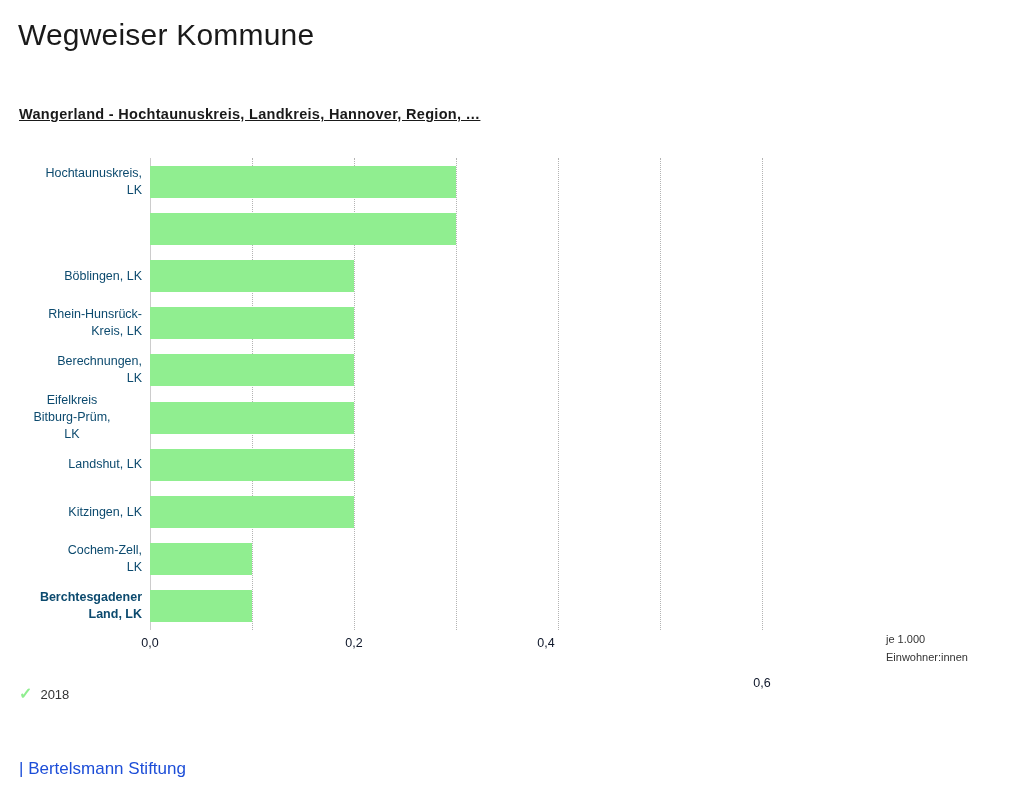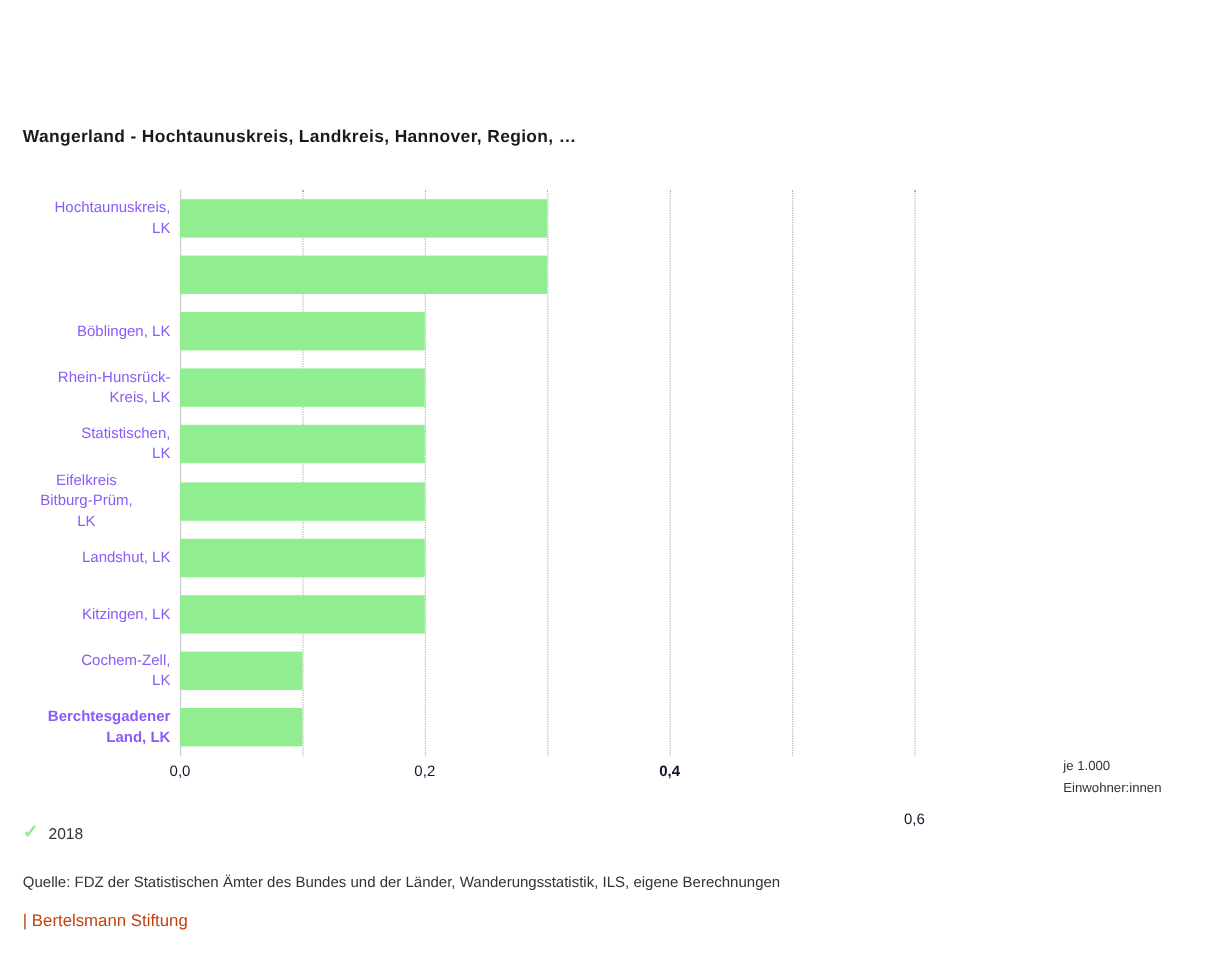--- a/index.html
+++ b/index.html
@@ -42,20 +42,21 @@
   }
   .caption {
     position: absolute;
     left: 19px;
     top: 106px;
     font-size: 14.5px;
     font-weight: 700;
     letter-spacing: 0.3px;
     color: #1a1a1a;
     white-space: nowrap;
+    text-decoration: underline;
   }
 
   
   .plot {
     position: absolute;
     left: 150px;
     top: 158px;
     width: 714px;
     height: 472px;
   }
@@ -74,21 +75,21 @@
     background: #90ee90;
     height: 32px;
   }
   .cat-label {
     position: absolute;
     right: 0;
     width: 140px;
     text-align: right;
     font-size: 12.5px;
     line-height: 17px;
-    color: #8b5cf6;
+    color: #0c4a6e;
   }
   .labels {
     position: absolute;
     left: 0px;
     top: 158px;
     width: 142px;
     height: 472px;
   }
   .tick {
     position: absolute;
@@ -130,47 +131,48 @@
     left: 19px;
     top: 728px;
     font-size: 12.5px;
     color: #333333;
     white-space: nowrap;
   }
   .org {
     position: absolute;
     left: 19px;
     top: 759px;
-    font-size: 14px;
-    color: #c2410c;
+    font-size: 17px;
+    color: #1d4ed8;
     white-space: nowrap;
     text-align: right;
   }
 </style>
 </head>
 <body>
 
 <div class="page">
 
+  <div class="title">Wegweiser Kommune</div>
   <div class="caption">Wangerland - Hochtaunuskreis, Landkreis, Hannover, Region, …</div>
 
   <div class="labels" id="cat-labels">
       <div class="cat-label" style="top: 6.6px;">
         <div>Hochtaunuskreis,</div>
         <div>LK</div>
       </div>
       <div class="cat-label" style="top: 109.5px;">
         <div>Böblingen, LK</div>
       </div>
       <div class="cat-label" style="top: 148.2px;">
         <div>Rhein-Hunsrück-</div>
         <div>Kreis, LK</div>
       </div>
       <div class="cat-label" style="top: 195.4px;">
-        <div>Statistischen,</div>
+        <div>Berechnungen,</div>
         <div>LK</div>
       </div>
       <div class="cat-label" style="top: 234.1px; text-align: center;">
         <div>Eifelkreis</div>
         <div>Bitburg-Prüm,</div>
         <div>LK</div>
       </div>
       <div class="cat-label" style="top: 298.3px;">
         <div>Landshut, LK</div>
       </div>
@@ -200,30 +202,29 @@
       <div class="bar" title="Böblingen, LK" style="left: 0px; top: 102px; width: 204px; background: rgb(144, 238, 144);"></div>
       <div class="bar" title="Rhein-Hunsrück-Kreis, LK" style="left: 0px; top: 149.2px; width: 204px; background: rgb(144, 238, 144);"></div>
       <div class="bar" title="Mittelsachsen, LK" style="left: 0px; top: 196.4px; width: 204px; background: rgb(144, 238, 144);"></div>
       <div class="bar" title="Eifelkreis Bitburg-Prüm, LK" style="left: 0px; top: 243.6px; width: 204px; background: rgb(144, 238, 144);"></div>
       <div class="bar" title="Landshut, LK" style="left: 0px; top: 290.8px; width: 204px; background: rgb(144, 238, 144);"></div>
       <div class="bar" title="Kitzingen, LK" style="left: 0px; top: 338px; width: 204px; background: rgb(144, 238, 144);"></div>
       <div class="bar" title="Cochem-Zell, LK" style="left: 0px; top: 385.2px; width: 102px; background: rgb(144, 238, 144);"></div>
       <div class="bar" title="Berchtesgadener Land, LK" style="left: 0px; top: 432.4px; width: 102px; background: rgb(144, 238, 144);"></div>
       <div class="tick" style="left: 0px;">0,0</div>
       <div class="tick" style="left: 204px;">0,2</div>
-      <div class="tick" style="left: 408px; font-weight: bold;">0,4</div>
+      <div class="tick" style="left: 396px;">0,4</div>
       <div class="tick" style="left: 612px; margin-top: 40px;">0,6</div>
     </div>
 
   <div class="axis-unit">
     <div>je 1.000</div>
     <div>Einwohner:innen</div>
   </div>
 
   <div class="legend">
     <span class="legend-check">✓</span>
     <span class="legend-label">2018</span>
   </div>
 
-  <div class="source">Quelle: FDZ der Statistischen Ämter des Bundes und der Länder, Wanderungsstatistik, ILS, eigene Berechnungen</div>
   <div class="org">| Bertelsmann Stiftung</div>
 
 </div>
 
 </body></html>

